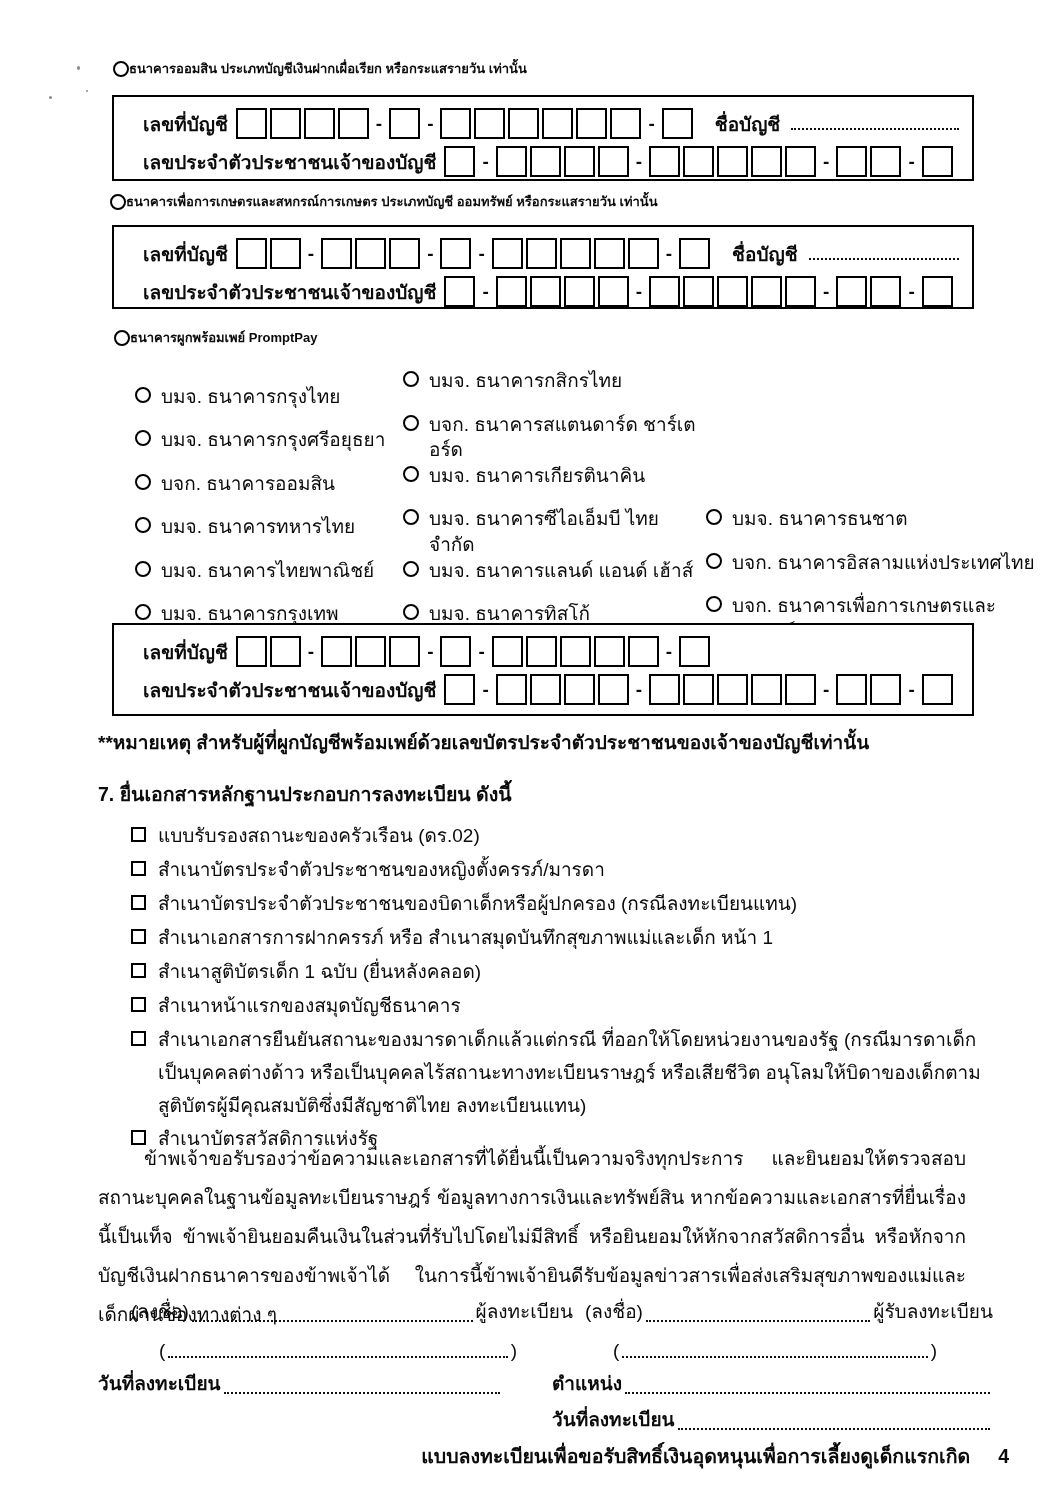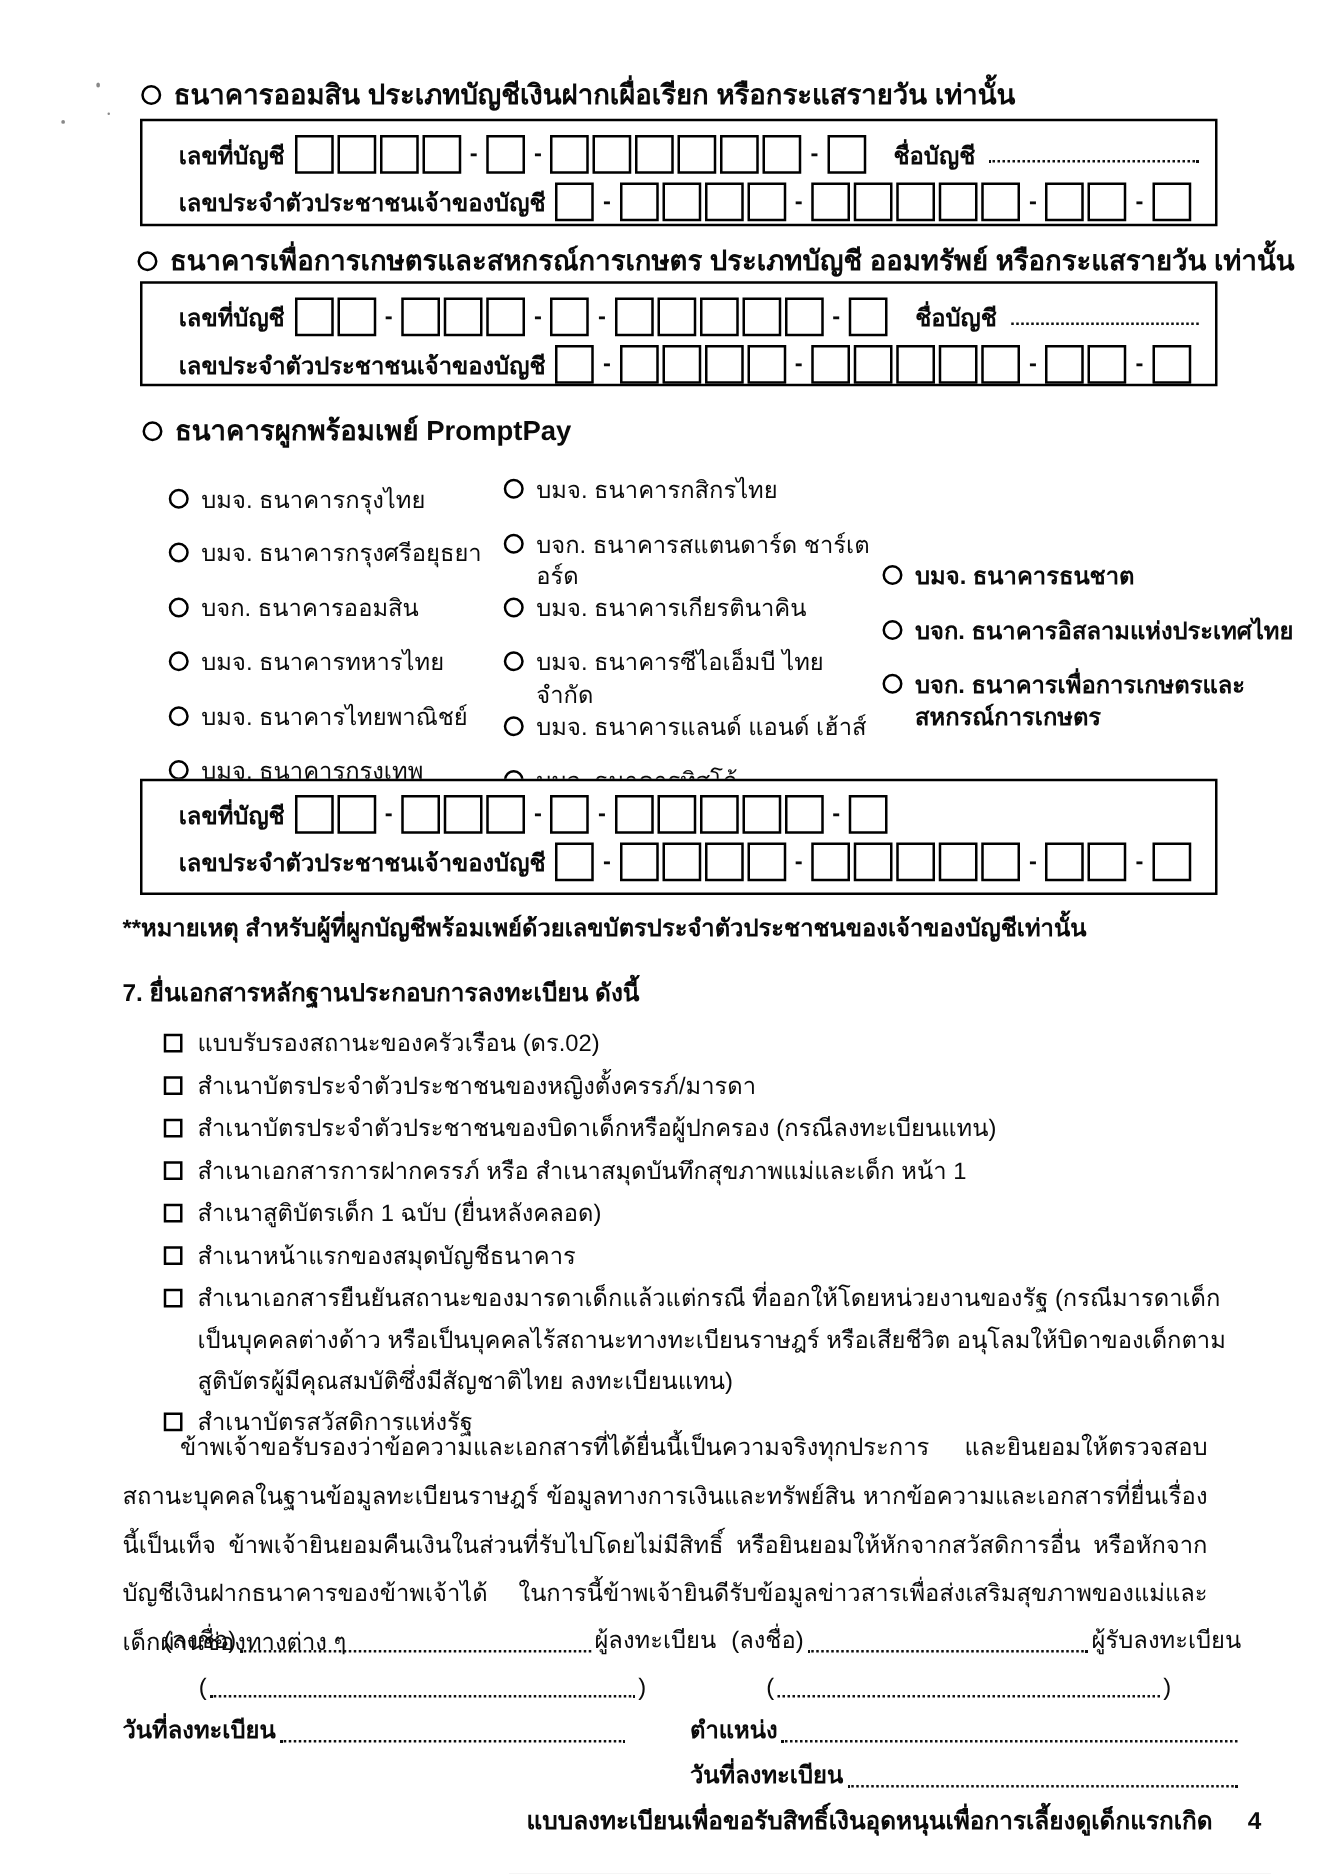--- a/index.html
+++ b/index.html
@@ -12,22 +12,22 @@
     font-family:"Liberation Sans", sans-serif;
     color:#0b0b0b;
     font-size:19px;
     overflow:hidden;
   }
   .bold { font-weight:700; }
 
   
   .opt-header {
     position:absolute;
-    display:flex; align-items:center; gap:10px;
-    font-weight:700; font-size:22px;
+    display:flex; align-items:center; gap:0;
+    font-weight:700; font-size:13px;
     white-space:nowrap;
   }
   .radio {
     display:inline-block; flex:0 0 auto;
     width:16px; height:16px;
     border:2.6px solid #000; border-radius:50%;
     background:#fff;
   }
 
   
@@ -47,25 +47,25 @@
     display:inline-block; width:31px; height:31px;
     border:2.2px solid #000; background:#fff;
   }
   .dash { font-weight:700; padding:0 1px; }
   .dotfill {
     flex:1 1 auto; height:13px; margin:0 3px;
     border-bottom:2.4px dotted #111;
   }
 
   
-  .pp-grid { position:absolute; left:135px; top:380px; display:flex; align-items:center; }
+  .pp-grid { position:absolute; left:135px; top:368px; display:flex; align-items:flex-end; }
   .pp-col  { display:flex; flex-direction:column; }
   .pp-col1 { width:268px; }
   .pp-col2 { width:303px; }
-  .pp-col3 { width:340px;font-weight:bold; }
+  .pp-col3 { width:340px; }
   .pp-item { display:flex; align-items:flex-start; gap:10px; min-height:43.5px; line-height:1.35; }
   .pp-item .radio { margin-top:3px; }
 
   
   .note-line { position:absolute; left:98px; top:727px; font-weight:700; font-size:19px; }
   .sec7-heading { position:absolute; left:98px; top:779px; font-weight:700; font-size:19.5px; }
 
   
   .checklist { position:absolute; left:131px; top:820px; width:850px; display:flex; flex-direction:column; }
   .check-item { display:flex; align-items:flex-start; gap:12px; min-height:34px; line-height:1.73; }

